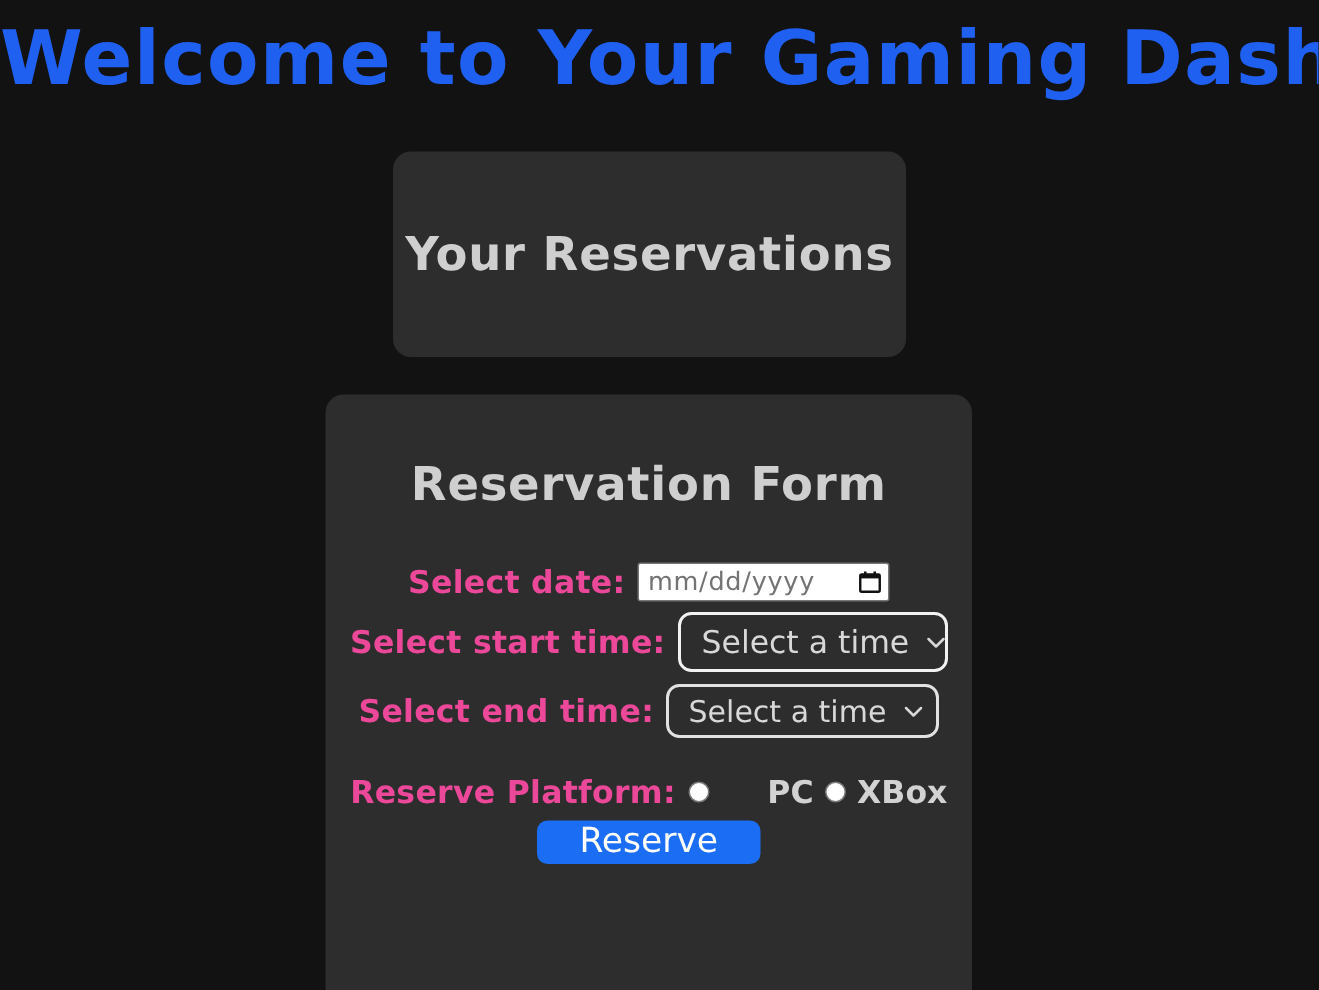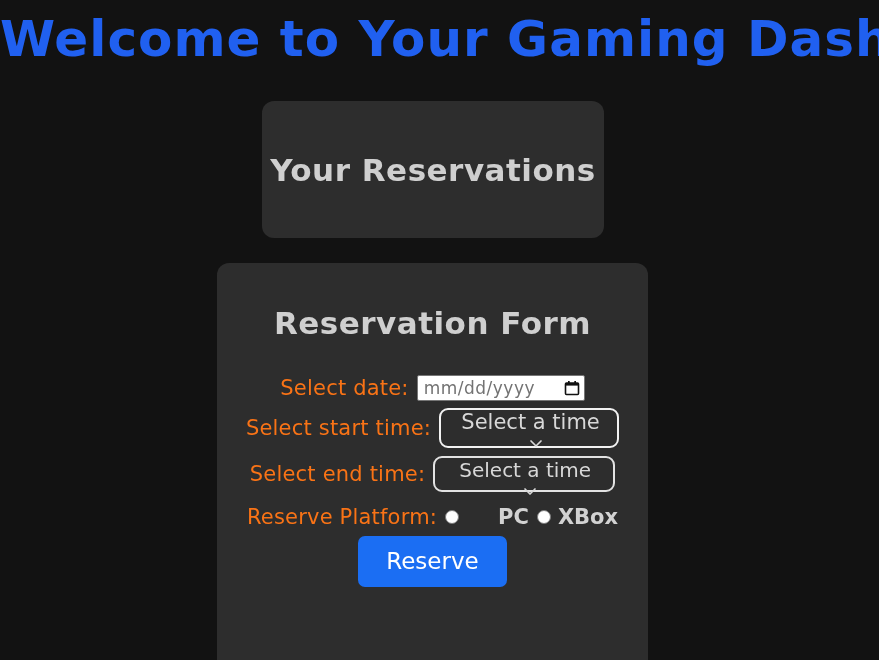--- a/index.html
+++ b/index.html
@@ -76,29 +76,29 @@
   }
 
   .form-row {
     display: flex;
     align-items: center;
     justify-content: center;
     margin-bottom: 8px;
   }
   .form-row.row-date   { margin-bottom: 7px; }
   .form-row.row-start  { margin-bottom: 8px; }
-  .form-row.row-end    { margin-bottom: 12px; text-align: right; }
+  .form-row.row-end    { margin-bottom: 23px; text-align: right; }
   .form-row.row-radio  { margin-bottom: 6px; }
 
   .field-label {
     font-family: "DejaVu Sans", sans-serif;
-    font-weight: normal;
+    font-weight: bold;
     font-size: 21px;
     line-height: 26px;
-    color: #f97316;
+    color: #ec4899;
     white-space: nowrap;
     margin-right: 8px;
     letter-spacing: 0.2px;
   }
 
   
   .date-input {
     display: inline-flex;
     align-items: center;
     background: #ffffff;
@@ -129,21 +129,20 @@
   
   .time-select {
     display: inline-flex;
     align-items: center;
     justify-content: space-between;
     background: #2d2d2d;
     border: 2px solid #e8e8e8;
     border-radius: 9px;
     box-sizing: border-box;
     cursor: pointer;
-    flex-direction: column;
   }
   .time-select.focused {
     width: 180px;
     height: 40px;
     padding: 0 11px 0 14px;
     border-color: #f2f2f2;
   }
   .time-select.normal {
     width: 182px;
     height: 36px;
@@ -204,21 +203,21 @@
     margin-top: 2px;
   }
   .reserve-button {
     background: #1b6ef3;
     color: #ffffff;
     border: none;
     border-radius: 7px;
     font-family: "DejaVu Sans", sans-serif;
     font-size: 23px;
     line-height: 27px;
-    padding: 12px 28px;
+    padding: 1px 28px;
     cursor: pointer;
   }
 </style>
 </head>
 <body>
 
 <h1 class="page-title">Welcome to Your Gaming Dashboard</h1>
 
 <div class="reservations-card">
   <div class="reservations-title">Your Reservations</div>

